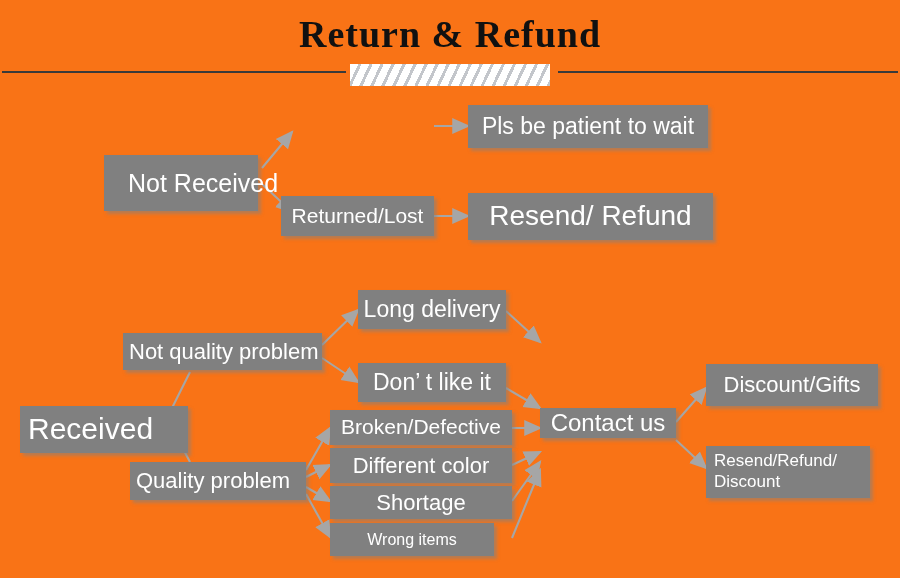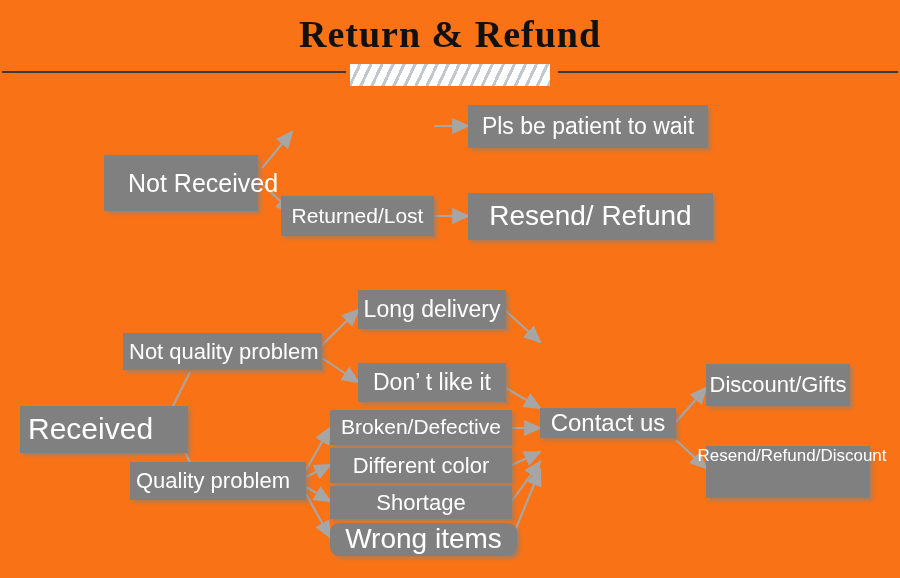--- a/index.html
+++ b/index.html
@@ -162,26 +162,26 @@
   <div class="node center" style="left:358px; top:290px; width:148px; height:39px; font-size:23px;">Long delivery</div>
 
   <div class="node center" style="left:358px; top:363px; width:148px; height:39px; font-size:23px;">Don’  t like it</div>
 
   <div class="node center" style="left:330px; top:410px; width:182px; height:35px; font-size:21px;">Broken/Defective</div>
 
   <div class="node center" style="left:330px; top:448px; width:182px; height:35px; font-size:22px;">Different color</div>
 
   <div class="node center" style="left:330px; top:486px; width:182px; height:33px; font-size:22px;">Shortage</div>
 
-  <div class="node center" style="left:330px; top:523px; width:187px; height:33px; font-size:28px;border-radius:9px;">Wrong items</div>
+  <div class="node center" style="left:330px; top:523px; width:164px; height:33px; font-size:16px;">Wrong items</div>
 
   <div class="node center" style="left:540px; top:408px; width:136px; height:30px; font-size:24px;">Contact us</div>
 
-  <div class="node center" style="left:706px; top:364px; width:144px; height:42px; font-size:22px;">Discount/Gifts</div>
+  <div class="node center" style="left:706px; top:364px; width:172px; height:42px; font-size:22px;">Discount/Gifts</div>
 
   <div class="node" style="left:706px; top:446px; width:164px; height:52px; font-size:17px;
-              flex-direction:row; align-items:flex-start; justify-content:center;
+              flex-direction:column; align-items:flex-start; justify-content:center;
               padding-left:8px; line-height:1.22;">
     <span>Resend/Refund/</span>
     <span>Discount</span>
   </div>
 
 </div>
 
 </body></html>

